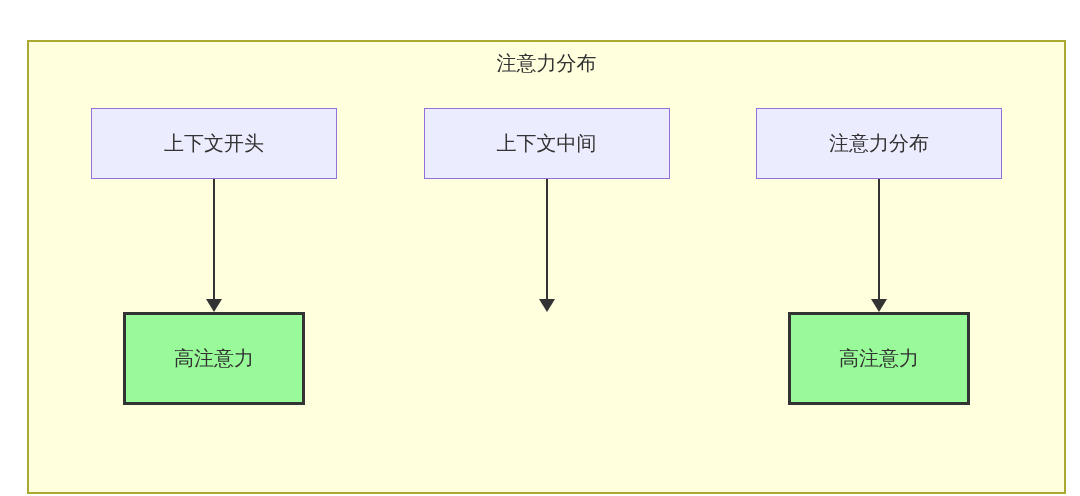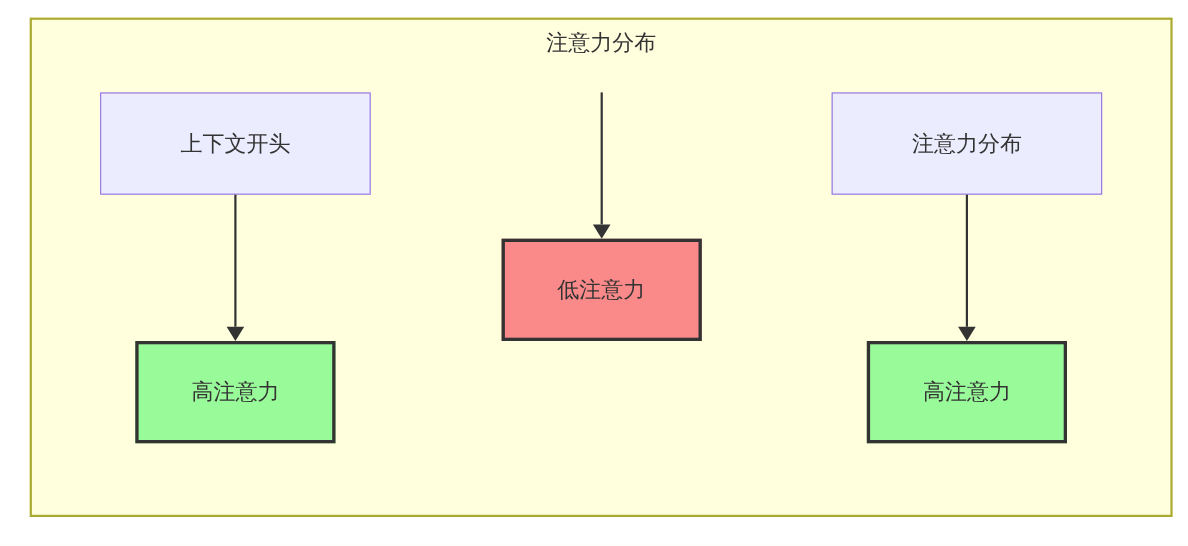--- a/index.html
+++ b/index.html
@@ -7,21 +7,21 @@
     padding: 0;
     width: 1080px;
     height: 496px;
     background: var(--canvas-bg, #ffffff);
     font-family: "Liberation Sans", "DejaVu Sans", sans-serif;
     overflow: hidden;
   }
   .diagram-container {
     position: absolute;
     left: 27px;
-    top: 16px;
+    top: 40px;
     width: 1039px;
     height: 454px;
     box-sizing: border-box;
     background: var(--container-fill, #ffffde);
     border: 2px solid var(--container-border, #aaaa33);
   }
   .diagram-title {
     text-align: center;
     padding-top: 8px;
     font-size: 20px;
@@ -44,21 +44,21 @@
     box-sizing: border-box;
     display: flex;
     align-items: center;
     justify-content: center;
     font-size: 20px;
     color: var(--text, #333333);
     text-align: center;
   }
   .source-node {
     width: 246px;
-    height: 93px;
+    height: 71px;
     background: var(--source-fill, #ececff);
     border: 1px solid var(--source-border, #9370db);
   }
   .target-node {
     width: 182px;
     height: 93px;
     border: 3px solid var(--target-border, #333333);
   }
   .target-node[data-level="high"] { background: var(--high-fill, #99fa99); }
   .target-node[data-level="low"]  { background: var(--low-fill, #fa8a8a); }
@@ -92,25 +92,25 @@
     <div class="flow-column">
       <div class="node source-node">上下文开头</div>
       <div class="arrow">
         <div class="arrow-line"></div>
         <div class="arrow-head"></div>
       </div>
       <div class="node target-node" data-level="high">高注意力</div>
     </div>
 
     <div class="flow-column">
+      <div class="node source-node">上下文中间</div>
       <div class="arrow">
         <div class="arrow-line"></div>
         <div class="arrow-head"></div>
       </div>
-      <div class="node target-node" data-level="low">低注意力</div>
     </div>
 
     <div class="flow-column">
       <div class="node source-node">注意力分布</div>
       <div class="arrow">
         <div class="arrow-line"></div>
         <div class="arrow-head"></div>
       </div>
       <div class="node target-node" data-level="high">高注意力</div>
     </div>

